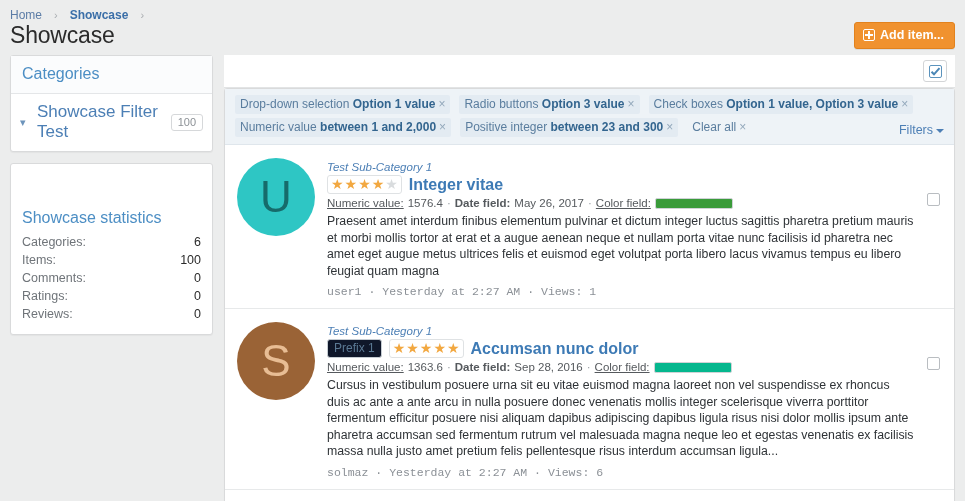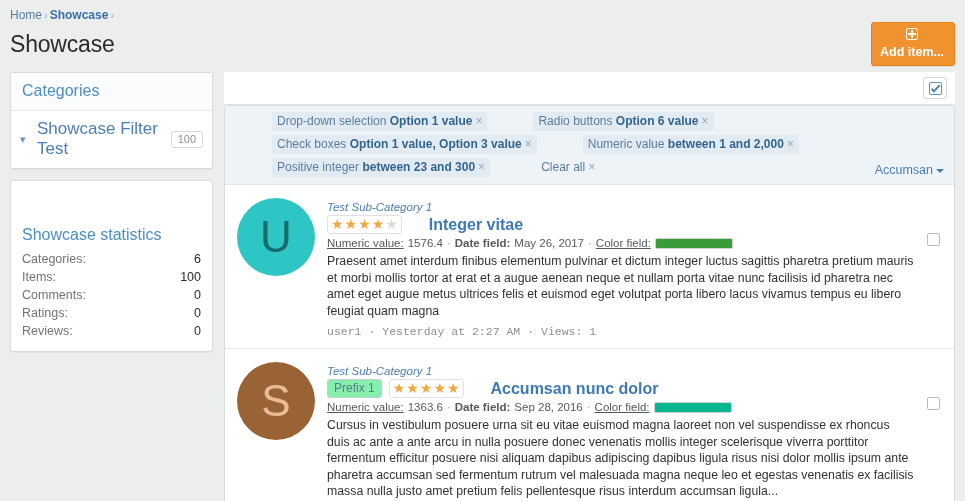--- a/index.html
+++ b/index.html
@@ -13,21 +13,21 @@
     overflow: hidden;
   }
 
   
   .breadcrumb {
     padding: 9px 10px 0 10px;
     font-size: 12px;
     color: #8a8f94;
     display: flex;
     align-items: center;
-    gap: 2px;
+    gap: 12px;
     height: 20px;
   }
   .breadcrumb a { color: #5b7ca6; text-decoration: none; }
   .breadcrumb a.strong { color: #3b6fa8; font-weight: bold; }
   .breadcrumb .sep { color: #a9adb1; font-size: 11px; }
 
   
   .page-head {
     display: flex;
     align-items: center;
@@ -46,21 +46,20 @@
     border-radius: 3px;
     color: #fff;
     font-size: 12.5px;
     font-weight: bold;
     padding: 5px 10px 6px 8px;
     display: flex;
     align-items: center;
     gap: 5px;
     cursor: pointer;
     box-shadow: 0 1px 0 rgba(0,0,0,.07);
-    flex-direction: column;
   }
   .add-btn .plusbox {
     width: 12px; height: 12px;
     border: 1.5px solid #fff;
     border-radius: 2px;
     position: relative;
     display: inline-block;
   }
   .add-btn .plusbox:before, .add-btn .plusbox:after {
     content: ""; position: absolute; background: #fff;
@@ -164,21 +163,20 @@
     min-height: 48px;
   }
   .ftag {
     font-size: 12px;
     color: #5a7d9e;
     background: #e3ebf2;
     padding: 2px 5px 3px 5px;
     border-radius: 2px;
     white-space: nowrap;
     cursor: pointer;
-    margin-left: 37px;
   }
   .ftag .val { color: #33658f; font-weight: bold; }
   .ftag .x { color: #93a8bb; margin-left: 3px; font-size: 12px; }
   .ftag.clear { background: transparent; color: #5a7d9e; }
   .filters-link {
     position: absolute;
     right: 10px;
     bottom: 7px;
     font-size: 12.5px;
     color: #4c7fb5;
@@ -231,40 +229,39 @@
     gap: 7px;
     margin-bottom: 3px;
     flex-wrap: wrap;
   }
   .prefix {
     border: 1px solid #c6cdd3;
     border-radius: 3px;
     font-size: 12px;
     color: #5b7994;
     padding: 1px 6px 2px 6px;
-    background: #86efac;
+    background: #0f172a;
   }
   .stars {
     border: 1px solid #dfe2e4;
     border-radius: 3px;
     padding: 1px 3px 1px 3px;
     display: inline-flex;
     gap: 1px;
     background: #fff;
     line-height: 1;
   }
   .star { font-size: 14px; line-height: 15px; color: #d9dcde; }
   .star.on { color: #f2a841; }
   .item-title {
     font-size: 16px;
     font-weight: bold;
     color: #3d7ab5;
     cursor: pointer;
     white-space: nowrap;
-    margin-left: 20px;
   }
   .meta-line {
     font-size: 11.5px;
     color: #55595d;
     margin-bottom: 4px;
     display: flex;
     align-items: center;
     gap: 4px;
     flex-wrap: wrap;
   }
@@ -368,34 +365,34 @@
       </div>
     </div>
 
     <div class="panel">
 
       <div class="filterbar">
         <span class="ftag"><span>Drop-down selection</span>
           <span class="val">Option 1 value</span><span class="x">×</span></span>
 
         <span class="ftag"><span>Radio buttons</span>
-          <span class="val">Option 6 value</span><span class="x">×</span></span>
+          <span class="val">Option 3 value</span><span class="x">×</span></span>
 
         <span class="ftag"><span>Check boxes</span>
           <span class="val">Option 1 value, Option 3 value</span><span class="x">×</span></span>
 
         <span class="ftag"><span>Numeric value</span>
           <span class="val">between 1 and 2,000</span><span class="x">×</span></span>
 
         <span class="ftag"><span>Positive integer</span>
           <span class="val">between 23 and 300</span><span class="x">×</span></span>
 
         <span class="ftag clear"><span>Clear all</span><span class="x">×</span></span>
 
-        <span class="filters-link"><span>Accumsan</span><span class="caret"></span></span>
+        <span class="filters-link"><span>Filters</span><span class="caret"></span></span>
       </div>
 
       <div class="item">
         <div class="avatar" id="av0" style="background: rgb(46, 198, 196); color: rgb(22, 107, 107);">
           <span>U</span>
         </div>
         <div class="item-main">
           <div class="subcat">Test Sub-Category 1</div>
           <div class="title-row">
             <span class="stars" id="stars0">

